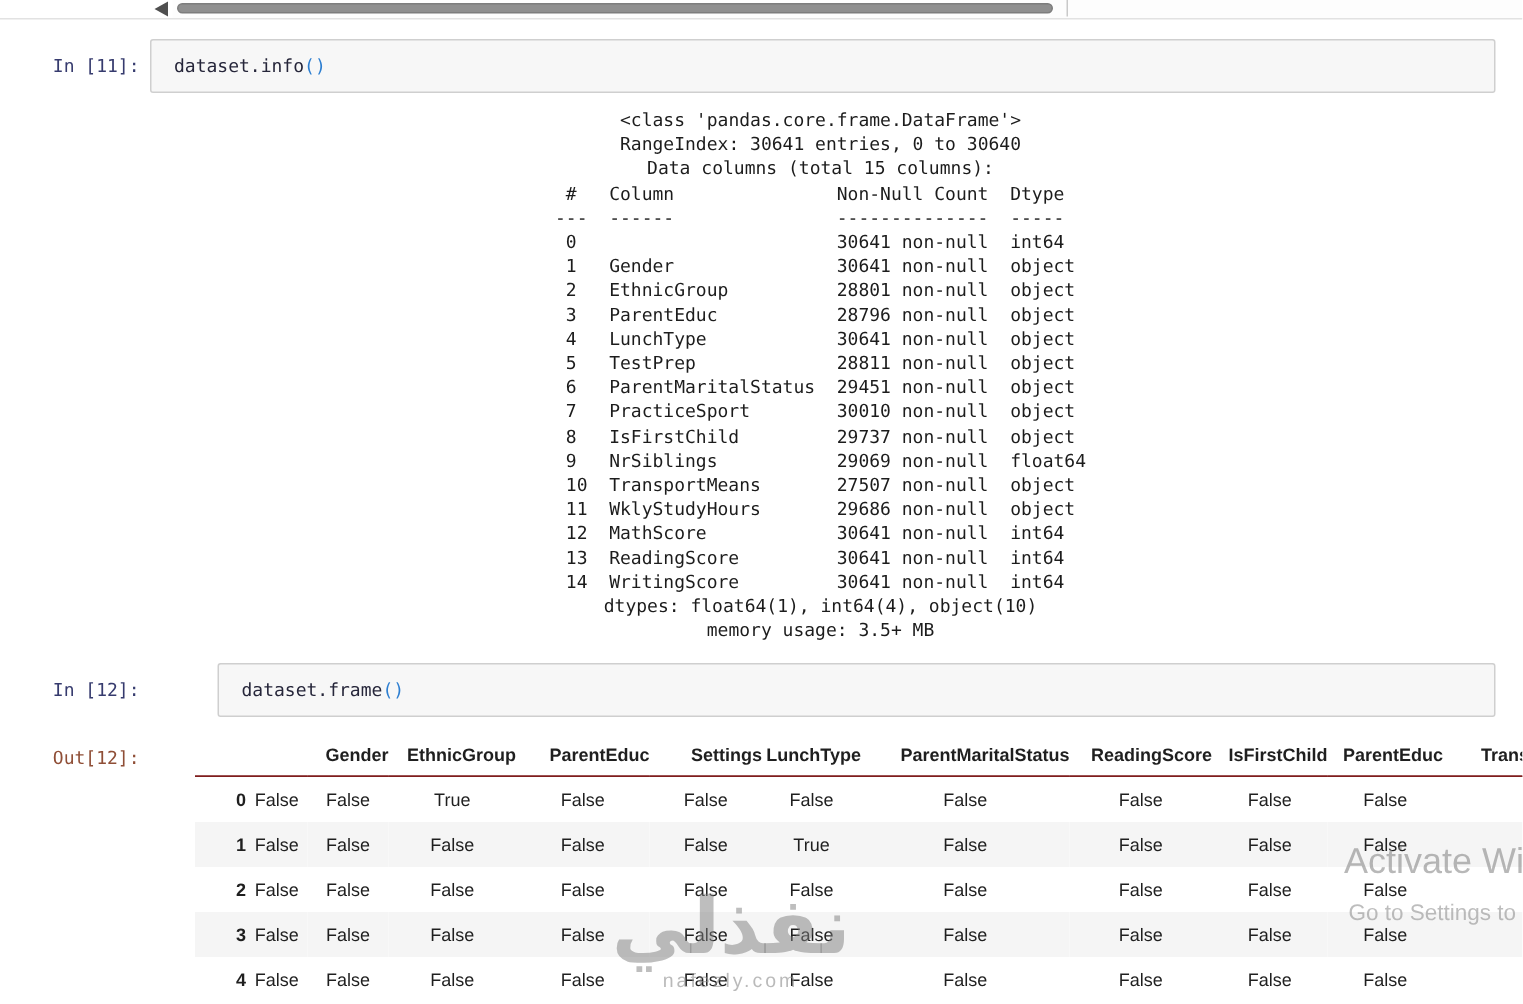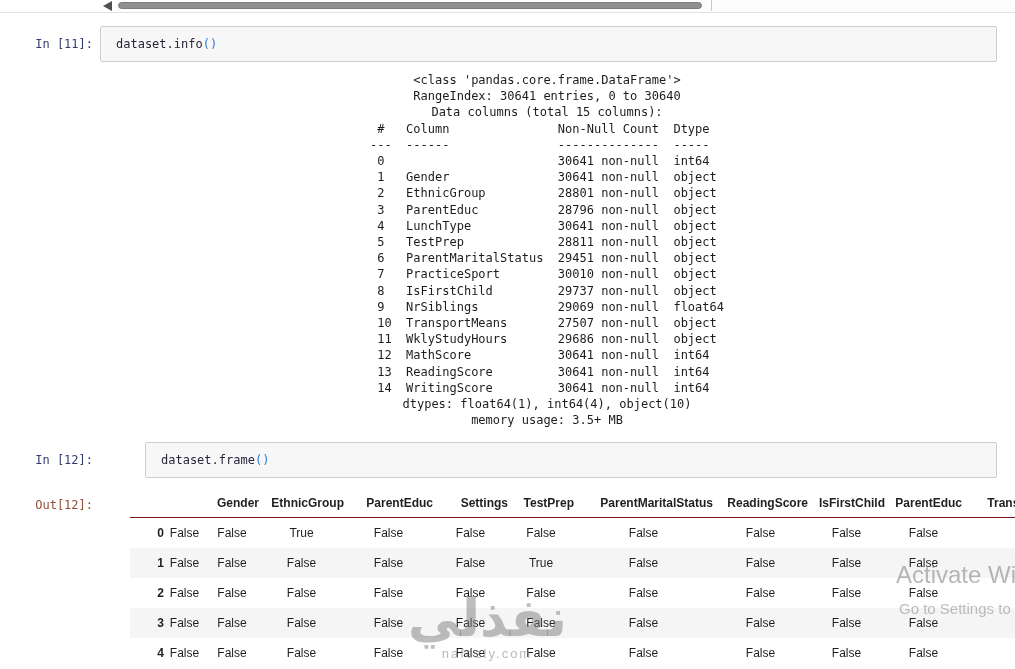--- a/index.html
+++ b/index.html
@@ -167,21 +167,21 @@
           <col style="width:118px">
         </colgroup>
         <thead>
           <tr>
             <th></th>
             <th></th>
             <th>Gender</th>
             <th>EthnicGroup</th>
             <th>ParentEduc</th>
             <th>Settings</th>
-            <th>TestPrep</th>
+            <th>LunchType</th>
             <th>ParentMaritalStatus</th>
             <th>ReadingScore</th>
             <th>IsFirstChild</th>
             <th>ParentEduc</th>
             <th>TransportMeans</th>
           </tr>
         </thead>
         <tbody>
           <tr class="">
             <th>0</th>

